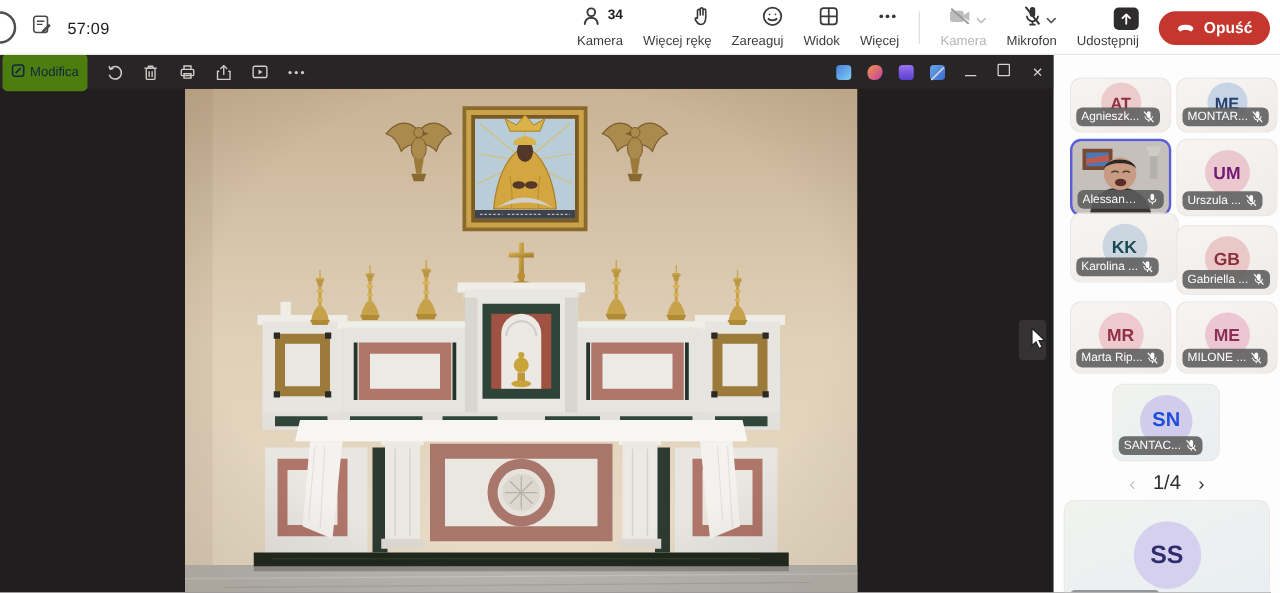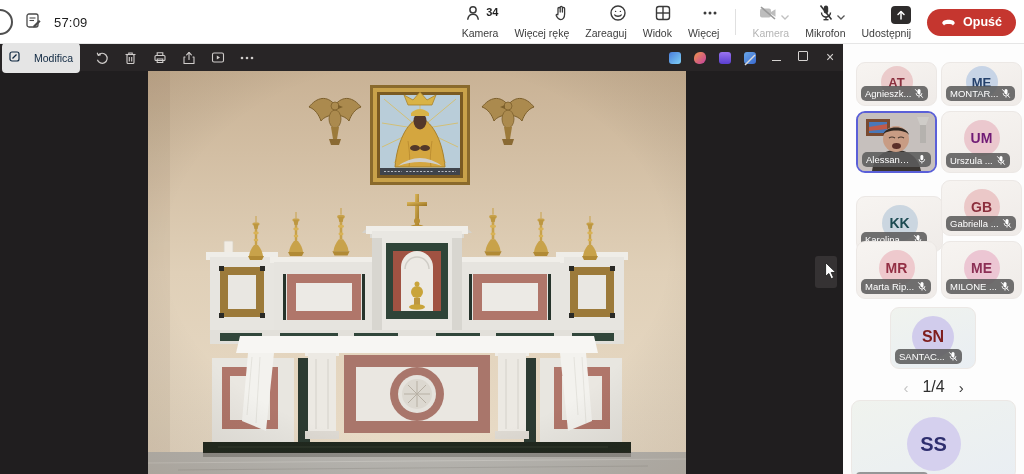--- a/index.html
+++ b/index.html
@@ -17,21 +17,21 @@
   .ctrl-label.dim{color:#b5b5b5;}
   .icon-row{display:flex;align-items:center;gap:3px;height:19px;}
   .count-badge{font-size:11px;font-weight:700;color:#1f1f1f;margin-top:-7px;}
   .vdivider{width:1px;height:26px;background:#e0e0e0;}
   .share-tile-icon{width:20px;height:18px;background:#2e2c2c;border-radius:4px;display:flex;align-items:center;justify-content:center;}
   .leave-btn{height:27px;border-radius:15px;background:#c5362f;color:#fff;display:flex;align-items:center;gap:7px;padding:0 14px;font-size:12.5px;font-weight:700;cursor:default;}
 
   
   .share-region{position:absolute;left:0;top:44px;width:843px;height:430px;background:#201e1f;overflow:hidden;}
   .photos-toolbar{position:relative;height:27px;background:#282526;display:flex;align-items:center;}
-  .edit-btn{margin-left:2px;height:30px;background:#e5e5e5;border-radius:4px;color:#0e2740;font-size:10.5px;display:flex;align-items:center;gap:14px;padding:0 7px;flex:none;}
+  .edit-btn{margin-left:2px;height:30px;background:#4d7c0f;border-radius:4px;color:#0e2740;font-size:10.5px;display:flex;align-items:center;gap:4px;padding:0 7px;flex:none;}
   .ptool{display:flex;align-items:center;gap:14px;margin-left:14px;}
   .ptool .tbtn{width:15px;height:15px;display:flex;align-items:center;justify-content:center;}
   .pt-filename{position:absolute;left:0;right:80px;text-align:center;font-size:10px;color:#c9c5c2;pointer-events:none;}
   .ptool-right{position:absolute;right:6px;top:0;height:27px;display:flex;align-items:center;gap:13px;}
   .mini-app{width:12px;height:12px;border-radius:3px;position:relative;}
   .win-ctl{color:#d6d3d1;font-size:12px;width:14px;text-align:center;line-height:27px;}
   .win-box{width:8px;height:8px;border:1.2px solid #d6d3d1;border-radius:1px;}
   .win-min{width:9px;height:1.5px;background:#d6d3d1;}
   .photo-stage{position:absolute;left:148px;top:27px;width:538px;height:403px;}
   .nav-hover{position:absolute;left:815px;top:212px;width:22px;height:32px;background:#353233;border-radius:3px;}
@@ -543,21 +543,21 @@
         <span class="nm">Urszula ...</span>
         <svg width="10" height="11" viewBox="0 0 12 13">
             <rect x="4.2" y="1" width="3.6" height="6.5" rx="1.8" fill="#fff"></rect>
             <path d="M2.5,6 a3.5,3.5 0 0 0 7,0" fill="none" stroke="#fff" stroke-width="1"></path>
             <line x1="6" y1="9.5" x2="6" y2="11.5" stroke="#fff" stroke-width="1"></line>
             <line x1="1.5" y1="1.5" x2="10.5" y2="11.5" stroke="#fff" stroke-width="1.2"></line>
           </svg>
       </div>
     </div>
 
-    <div class="tile" style="left:13px;top:152px;width:87px;height:56px;">
+    <div class="tile" style="left:13px;top:126px;width:87px;height:56px;">
       <div class="avatar av-md" style="background:#cbd6e0;color:#1c4a52">KK</div>
       <div class="pill">
         <span class="nm">Karolina ...</span>
         <svg width="10" height="11" viewBox="0 0 12 13">
             <rect x="4.2" y="1" width="3.6" height="6.5" rx="1.8" fill="#fff"></rect>
             <path d="M2.5,6 a3.5,3.5 0 0 0 7,0" fill="none" stroke="#fff" stroke-width="1"></path>
             <line x1="6" y1="9.5" x2="6" y2="11.5" stroke="#fff" stroke-width="1"></line>
             <line x1="1.5" y1="1.5" x2="10.5" y2="11.5" stroke="#fff" stroke-width="1.2"></line>
           </svg>
       </div>
@@ -596,21 +596,21 @@
         <svg width="10" height="11" viewBox="0 0 12 13">
             <rect x="4.2" y="1" width="3.6" height="6.5" rx="1.8" fill="#fff"></rect>
             <path d="M2.5,6 a3.5,3.5 0 0 0 7,0" fill="none" stroke="#fff" stroke-width="1"></path>
             <line x1="6" y1="9.5" x2="6" y2="11.5" stroke="#fff" stroke-width="1"></line>
             <line x1="1.5" y1="1.5" x2="10.5" y2="11.5" stroke="#fff" stroke-width="1.2"></line>
           </svg>
       </div>
     </div>
 
     <div class="tile cool" style="left:47px;top:263px;width:86px;height:62px;">
-      <div class="avatar av-lg" style="background:#d1ccec;color:#7f1d1d">SN</div>
+      <div class="avatar av-lg" style="background:#d1ccec;color:#1d4ed8">SN</div>
       <div class="pill">
         <span class="nm">SANTAC...</span>
         <svg width="10" height="11" viewBox="0 0 12 13">
             <rect x="4.2" y="1" width="3.6" height="6.5" rx="1.8" fill="#fff"></rect>
             <path d="M2.5,6 a3.5,3.5 0 0 0 7,0" fill="none" stroke="#fff" stroke-width="1"></path>
             <line x1="6" y1="9.5" x2="6" y2="11.5" stroke="#fff" stroke-width="1"></line>
             <line x1="1.5" y1="1.5" x2="10.5" y2="11.5" stroke="#fff" stroke-width="1.2"></line>
           </svg>
       </div>
     </div>

